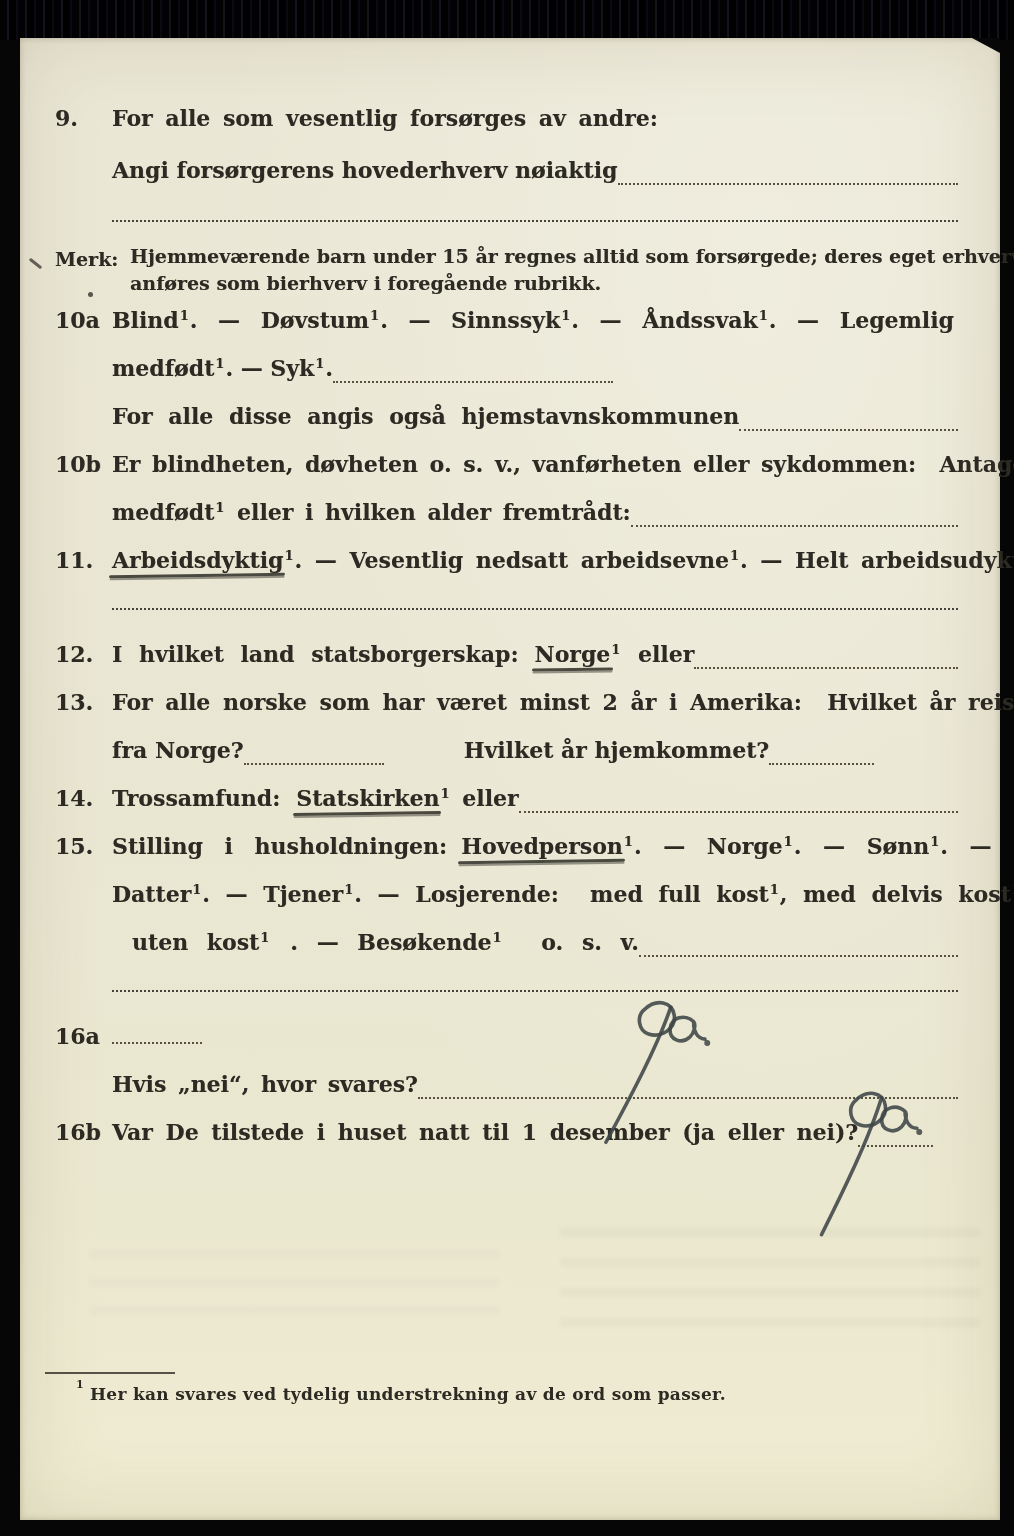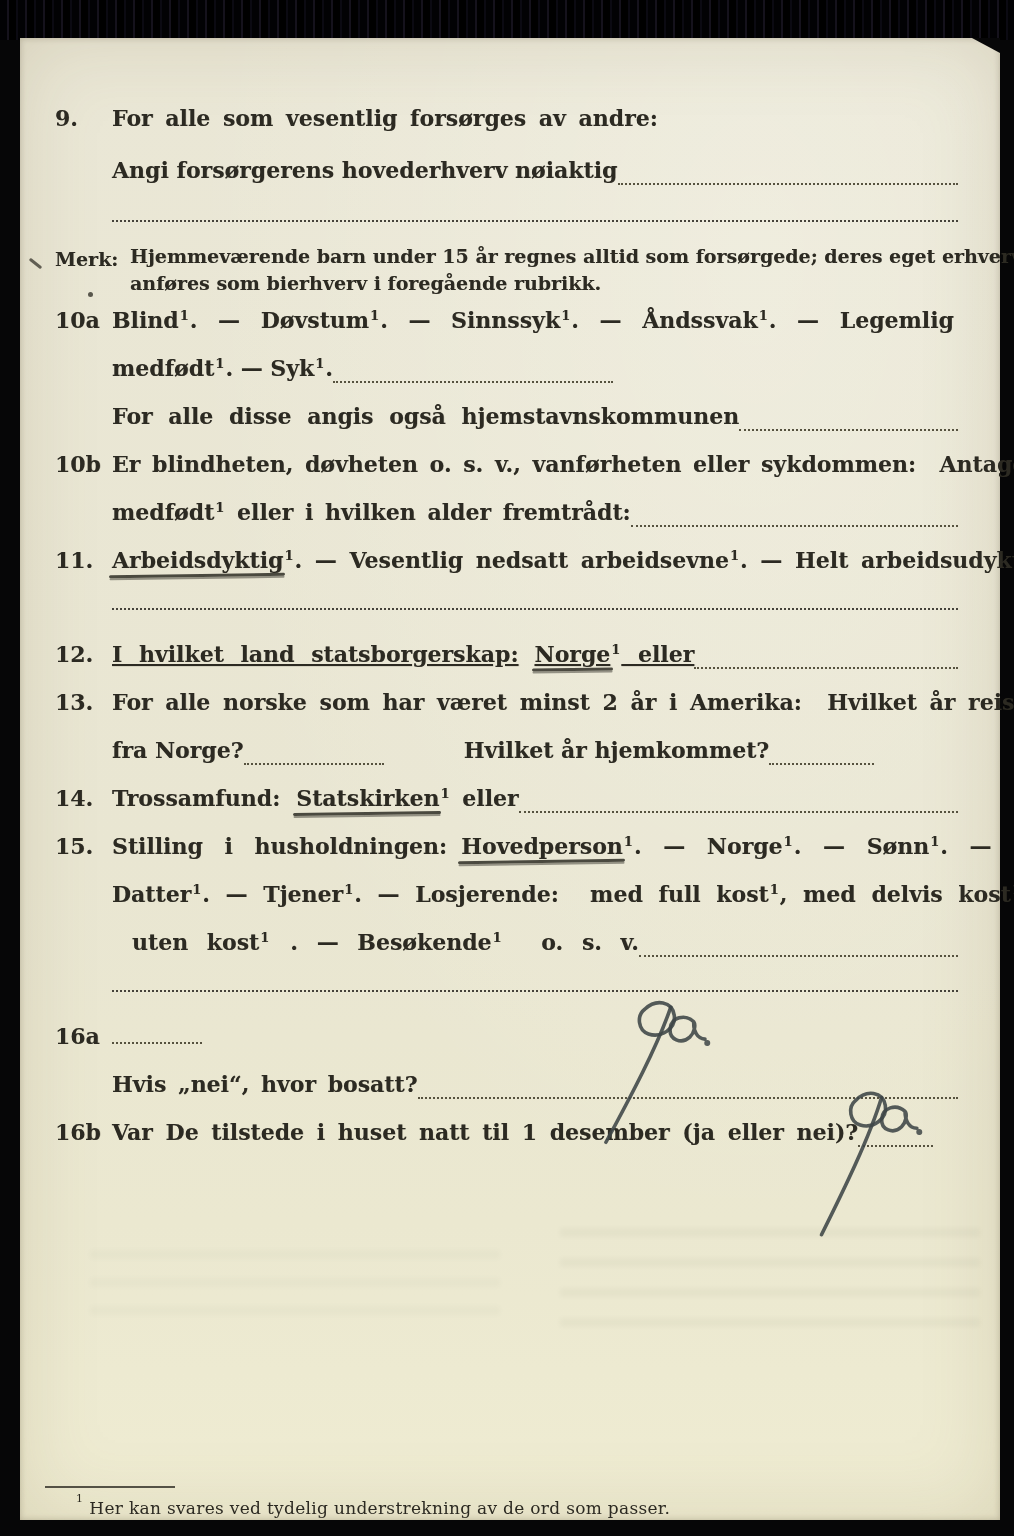--- a/index.html
+++ b/index.html
@@ -32,35 +32,35 @@
   }
   .form-row { display:flex; align-items:baseline; height:48px; padding-top:13px; box-sizing:border-box; line-height:1; }
   .r9   { height:52px; padding-top:15px; }
   .small{ height:27px; padding-top:5px;  font-size:19px; }
   .num  { width:57px; flex:none; white-space:pre; }
   .line { flex:1; display:flex; align-items:flex-end; min-width:0; }
   .seg  { white-space:pre; }
   .gap  { flex:none; }
   .sup  { font-size:13px; position:relative; top:-9px; margin:0 1px; }
   .ws4  .seg{ word-spacing:4px; }  .ws5  .seg{ word-spacing:5px; }
-  .ws8  .seg{ word-spacing:8px; }  .ws9  .seg{ word-spacing:9px;text-decoration:underline; }
+  .ws8  .seg{ word-spacing:8px; }  .ws9  .seg{ word-spacing:9px; }
   .ws11 .seg{ word-spacing:11px;margin-left:20px; } .ws12 .seg{ word-spacing:14px; }
   .ws15 .seg{ word-spacing:13px; }
   .dotfill { flex:1 1 auto; min-width:8px; border-bottom:2px dotted #56523f; margin-bottom:-4px; }
   .sep-row { height:46px; padding-top:24px; }
   .sep-line{ flex:1; margin-left:57px; border-top:2px dotted #45423a; height:0; }
   
   .hand { position:relative; }
   .hand::after {
     content:""; position:absolute; left:-3px; right:-2px; bottom:-6px; height:3px;
     background:#2f2e26; opacity:.85; border-radius:2px; transform:rotate(-0.8deg);
     box-shadow:0 2.5px 0 -0.5px rgba(47,46,38,0.55);
   }
   .footnote {
-    position:absolute; left:25px; top:1448px; color:#2c2a22; font-weight:400;
+    position:absolute; left:25px; top:1334px; color:#2c2a22; font-weight:700;
   }
   .footnote-rule { width:130px; border-top:2px solid #3a372e; opacity:.85; }
   .footnote-text { margin-top:9px; padding-left:30px; font-size:17px; letter-spacing:0.3px; }
   .footnote-text .sup { top:-5px; font-size:11px; margin-right:6px; }
   
   .ja { position:absolute; overflow:visible; }
   .ja path { fill:none; stroke:#3e4547; stroke-width:3.6; stroke-linecap:round; stroke-linejoin:round; opacity:.88; }
   .ja circle { fill:#3e4547; opacity:.85; }
   .ja1 { left:565px; top:957px;  width:130px; height:150px; transform:rotate(-4deg); }
   .ja2 { left:778px; top:1048px; width:130px; height:150px; transform:rotate(-6deg); }
@@ -255,21 +255,21 @@
       </div>
       <div class="form-row ws4">
         <div class="num">16a</div>
         <div class="line">
           <span class="dotfill" style="width: 90px; flex: 0 0 auto;"></span>
         </div>
       </div>
       <div class="form-row ws4">
         <div class="num"></div>
         <div class="line">
-          <span class="seg">Hvis „nei“, hvor bosatt?</span>
+          <span class="seg">Hvis „nei“, hvor svares?</span>
           <span class="dotfill"></span>
         </div>
       </div>
       <div class="form-row ws5">
         <div class="num">16b</div>
         <div class="line">
           <span class="seg">Var De tilstede i huset natt til 1 desember (ja eller nei)?</span>
           <span class="dotfill" style="width: 75px; flex: 0 0 auto;"></span>
         </div>
       </div>

